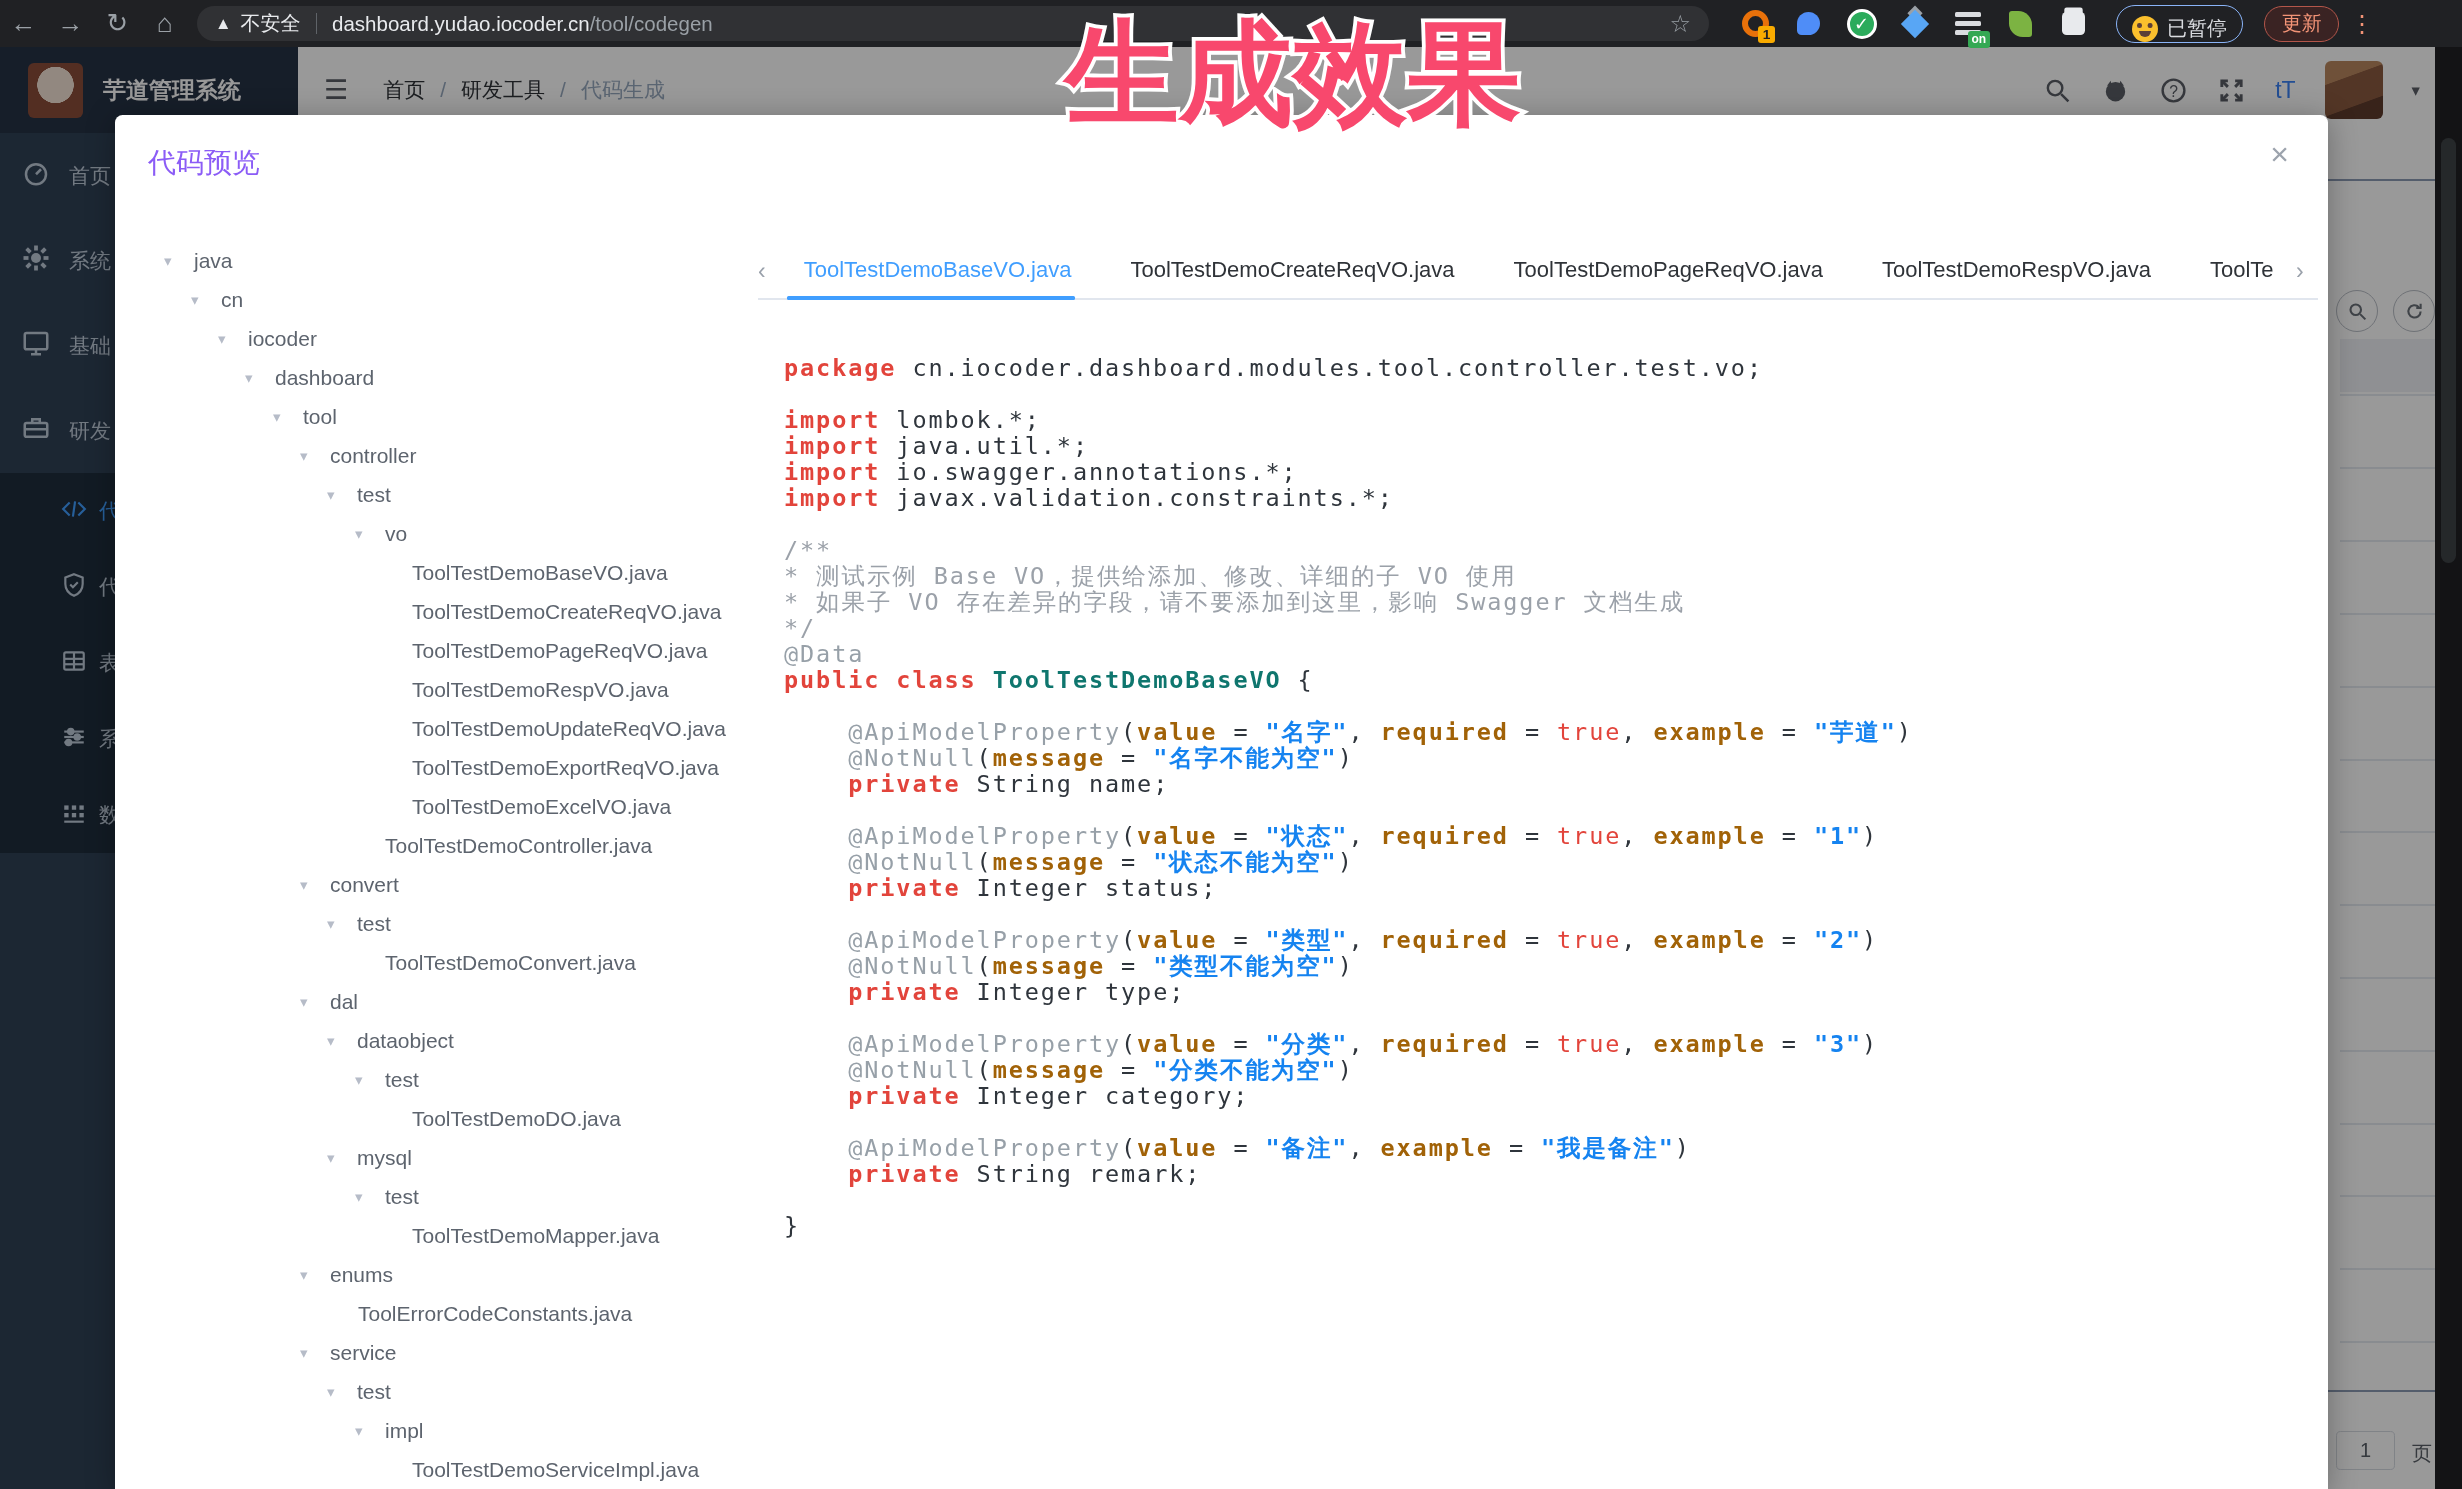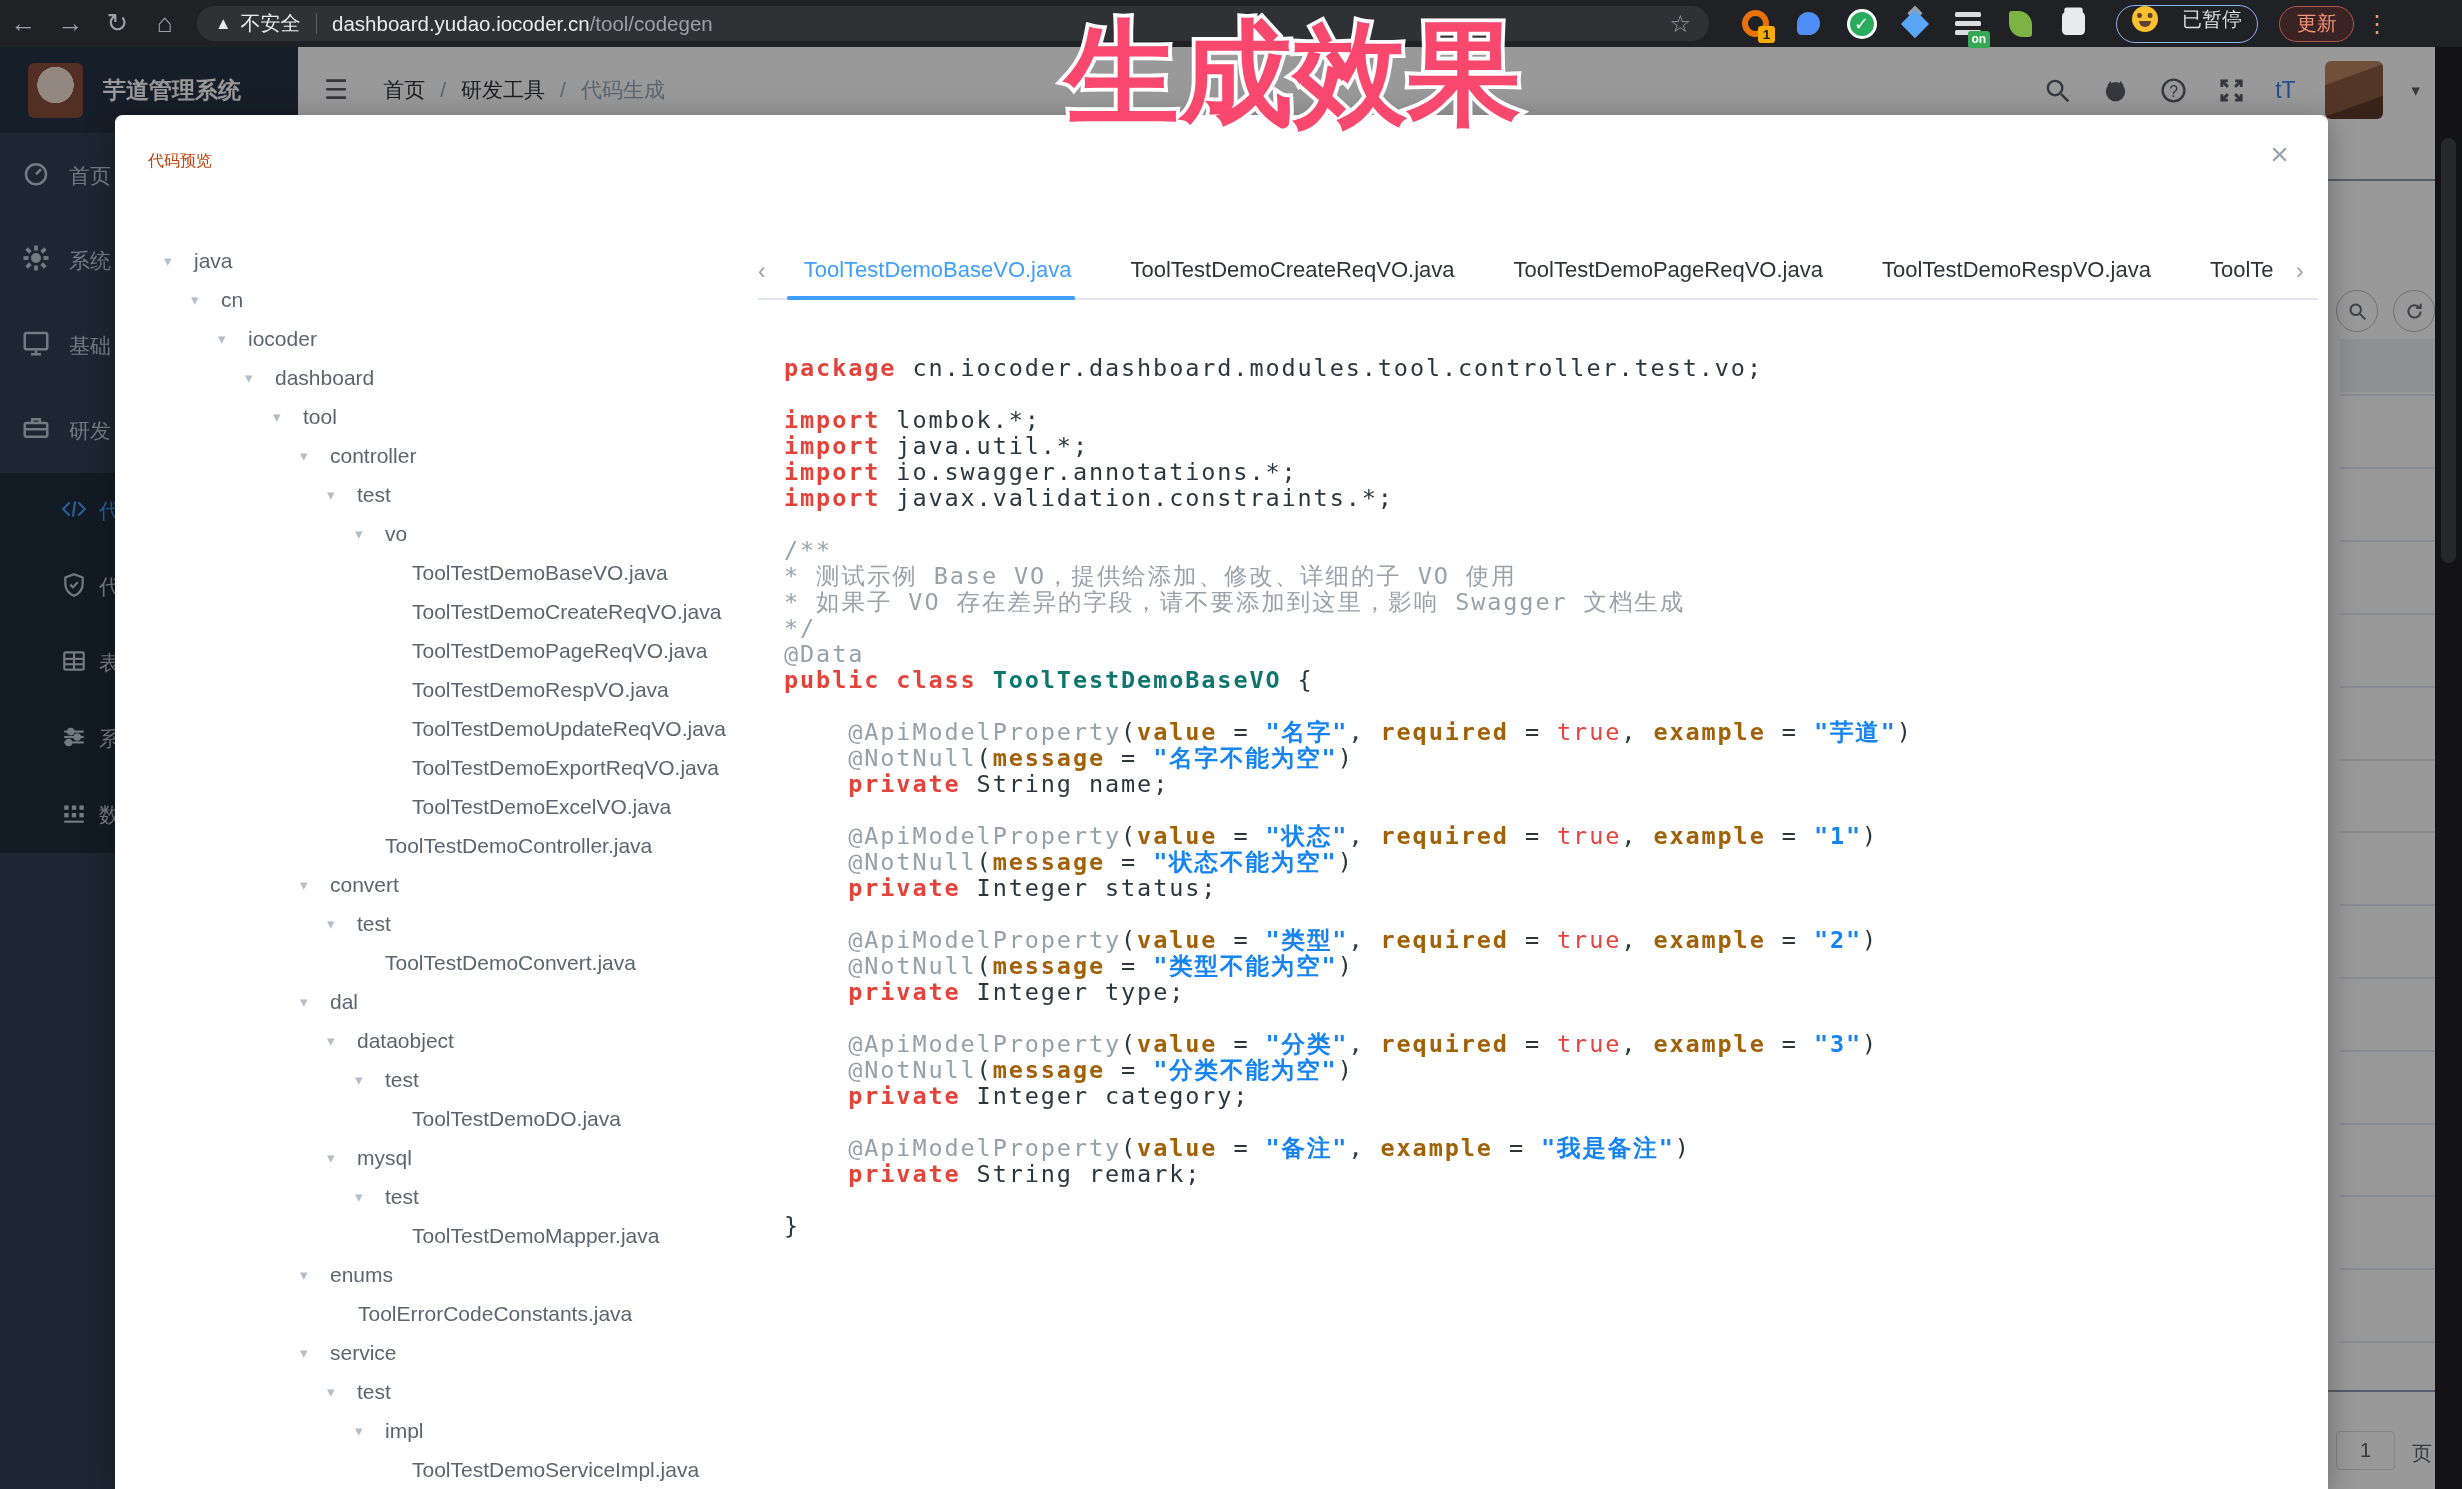--- a/index.html
+++ b/index.html
@@ -26,21 +26,21 @@
   .drop { width:23px; height:23px; background:#4f8df7; border-radius:50% 50% 50% 4.6px; }
   .gcheck { width:30px; height:30px; background:#2bab5c; border:3px solid #fff; border-radius:50%;
     color:#fff; font-size:18px; font-weight:bold; display:flex; align-items:center; justify-content:center; }
   .diamond { width:20px; height:20px; background:#58a6f5; transform:rotate(45deg); box-shadow:-7.6px -7.6px 0 -4.6px #9aa0a6; }
   .listico { width:26px; height:23px; display:flex; flex-direction:column; justify-content:space-between; }
   .listico i { height:4.6px; background:#dadce0; border-radius:1.5px; }
   .badge-on { position:absolute; right:-6px; bottom:-7.6px; background:#34a853; color:#fff;
     font-size:12px; font-weight:bold; padding:1.5px 3.8px; border-radius:3px; font-style:normal; }
   .plant { width:23px; height:26px; background:#7cb342; border-radius:3px 13.7px 3px 13.7px; }
   .puzzle { width:23px; height:23px; background:#e8eaed; border-radius:4.6px; box-shadow:0 -6.8px 0 -2.3px #e8eaed; }
-  .paused-chip { display:flex; align-items:flex-start; gap:24px; height:38px; border:1.5px solid #8ab4f8;
+  .paused-chip { display:flex; align-items:flex-end; gap:9px; height:38px; border:1.5px solid #8ab4f8;
     border-radius:19px; padding:0 15px; margin-left:26px; }
   .face { width:26px; height:26px; background:#fbc02d; border-radius:50%; position:relative; }
   .face:before { content:""; position:absolute; left:5.3px; top:7.6px; width:4.6px; height:4.6px; border-radius:50%;
     background:#5d4037; box-shadow:10.6px 0 0 #5d4037; }
   .face:after { content:""; position:absolute; left:6.8px; bottom:4.6px; width:12px; height:6px;
     border-radius:0 0 12px 12px; background:#5d4037; }
   .paused-label { color:#dadce0; font-size:20px; }
   .update-btn { display:flex; align-items:center; height:36px; border:1.5px solid #b3564a; background:rgba(217,48,37,.14);
     border-radius:18px; padding:0 16.7px; margin-left:21px; color:#f29376; font-size:20px; }
   .dots-ico { color:#f29376; font-size:24px; margin:0 13.7px 0 10.6px; letter-spacing:0; }
@@ -86,21 +86,21 @@
   .page-suffix { position:absolute; left:2412px; top:1393px; color:#5a6068; font-size:20px; }
 
   .scroll-strip { position:absolute; right:0; top:0; bottom:0; width:27px; background:#202124; }
   .scroll-thumb { position:absolute; left:6px; top:91px; width:15px; height:425px; background:#3f4347; border-radius:7.6px; }
 
   .mask { position:absolute; inset:0; background:rgba(0,0,0,.40); z-index:5; }
 
   
   .modal { position:absolute; left:115px; top:68px; width:2213px; height:1375px; background:#fff;
     border-radius:7.6px 7.6px 0 0; z-index:10; box-shadow:0 4.6px 30px rgba(0,0,0,.3); overflow:hidden; }
-  .modal-title { position:absolute; left:33px; top:36px; font-size:16px; color:#c2410c; }
+  .modal-title { position:absolute; left:33px; top:29px; font-size:28px; color:#8b5cf6; }
   .modal-close { position:absolute; right:39px; top:23px; font-size:32px; color:#9ca3ad; line-height:1; }
 
   .tree { position:absolute; left:0; top:126px; width:652px; }
   .tree-row { height:39px; display:flex; align-items:center; font-size:21px; color:#5d646e; white-space:nowrap; }
   .tree-caret { width:30px; color:#b6bcc8; font-size:15px; flex:0 0 auto; }
 
   .tabs-wrap { position:absolute; left:643px; right:0; top:127px; height:59px; display:flex; align-items:center; }
   .tab-chev { color:#9aa1ab; font-size:23px; width:32px; flex:0 0 auto; }
   .tabs { display:flex; gap:59px; margin-left:13.7px; overflow:hidden; flex:1; }
   .tab { font-size:22px; color:#2f3338; white-space:nowrap; position:relative; padding-bottom:3px; }

